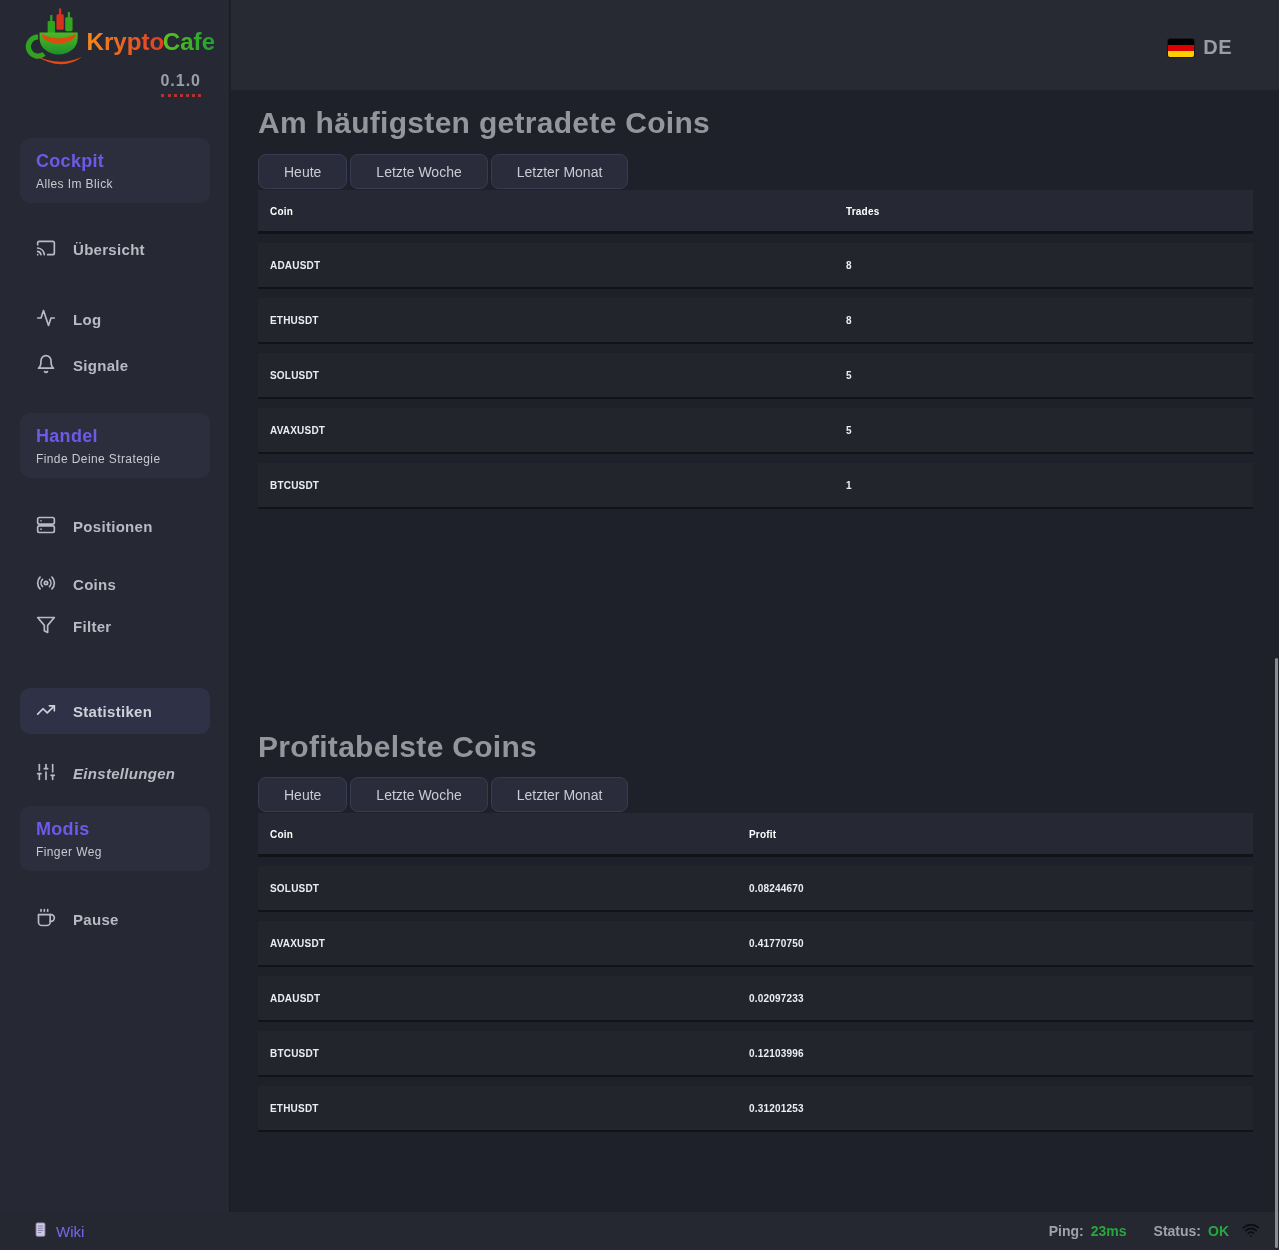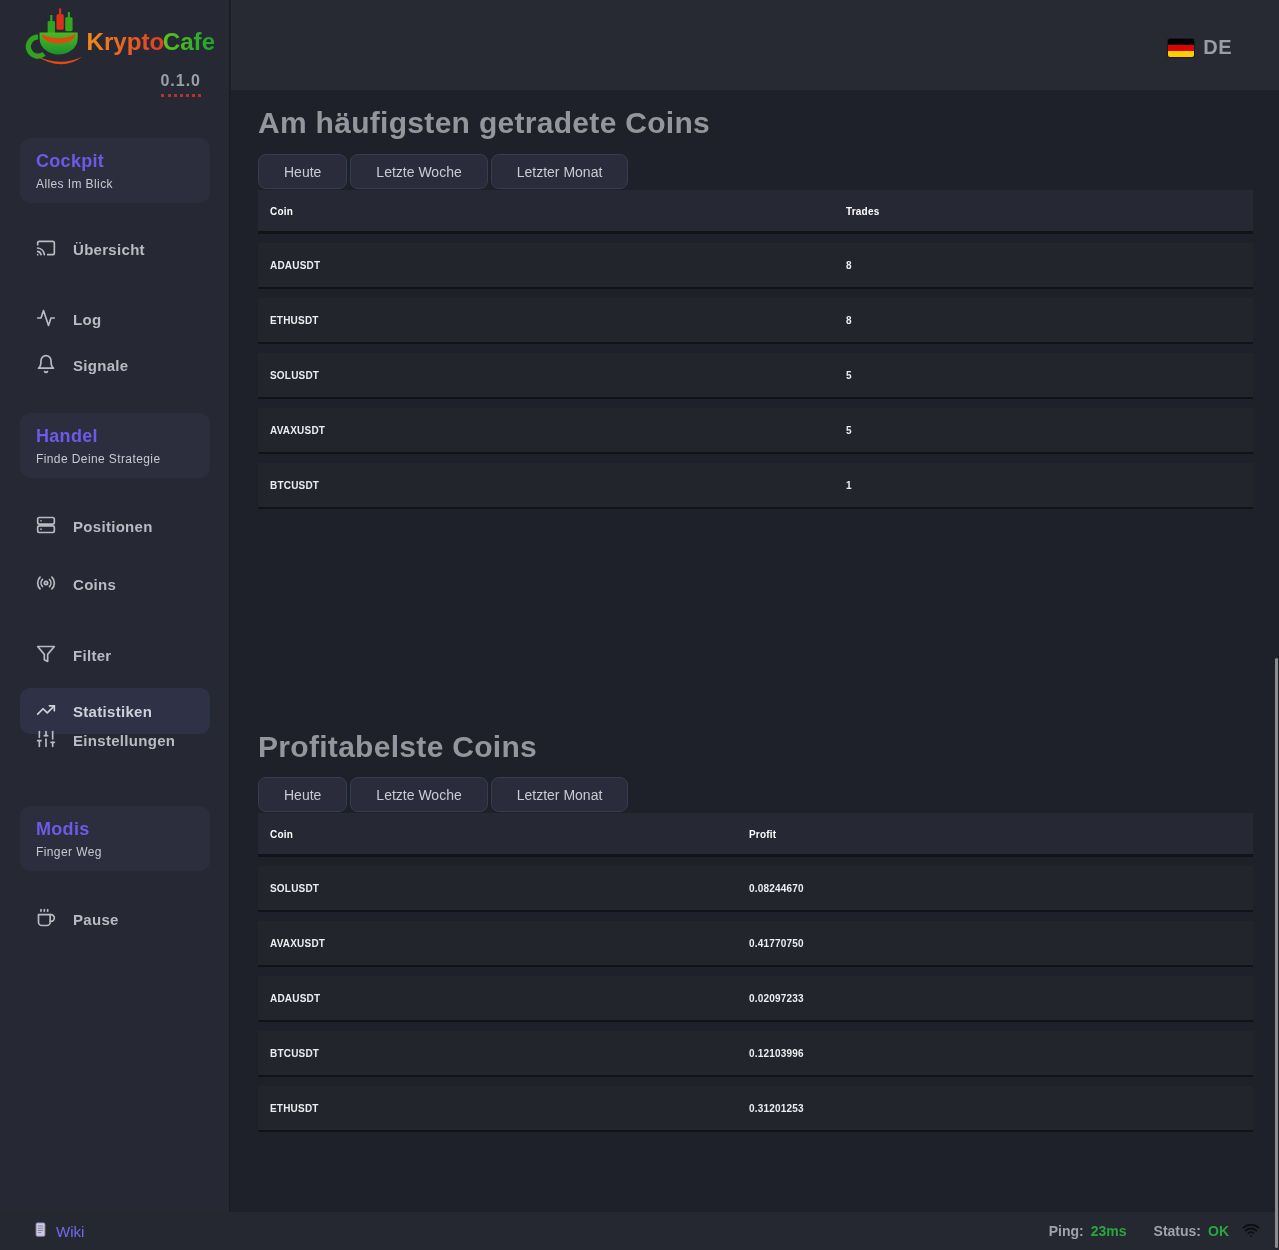--- a/index.html
+++ b/index.html
@@ -155,40 +155,40 @@
             <circle cx="12" cy="12" r="2"></circle>
             <path d="M4.9 19.1C1 15.2 1 8.8 4.9 4.9"></path>
             <path d="M7.8 16.2c-2.3-2.3-2.3-6.1 0-8.5"></path>
             <path d="M16.2 7.8c2.3 2.3 2.3 6.1 0 8.5"></path>
             <path d="M19.1 4.9C23 8.8 23 15.2 19.1 19.1"></path>
           </svg>
       </span>
       <span>Coins</span>
     </div>
 
-    <div class="side-item" style="top:632px;">
+    <div class="side-item" style="top:603px;">
       <span>
         <svg width="20" height="20" viewBox="0 0 24 24" fill="none" stroke="#b9bbc4" stroke-width="2" stroke-linecap="round" stroke-linejoin="round">
             <polygon points="22 3 2 3 10 12.46 10 19 14 21 14 12.46 22 3"></polygon>
           </svg>
       </span>
       <span>Filter</span>
     </div>
 
     <div class="side-item active" style="top:676px;">
       <span>
         <svg width="20" height="20" viewBox="0 0 24 24" fill="none" stroke="#cfd1da" stroke-width="2" stroke-linecap="round" stroke-linejoin="round">
             <polyline points="22 7 13.5 15.5 8.5 10.5 2 17"></polyline>
             <polyline points="16 7 22 7 22 13"></polyline>
           </svg>
       </span>
       <span>Statistiken</span>
     </div>
 
-    <div class="side-item" style="top:717px;">
+    <div class="side-item" style="top:750px;font-style:italic;">
       <span>
         <svg width="20" height="20" viewBox="0 0 24 24" fill="none" stroke="#b9bbc4" stroke-width="2" stroke-linecap="round" stroke-linejoin="round">
             <line x1="4" y1="21" x2="4" y2="14"></line>
             <line x1="4" y1="10" x2="4" y2="3"></line>
             <line x1="12" y1="21" x2="12" y2="12"></line>
             <line x1="12" y1="8" x2="12" y2="3"></line>
             <line x1="20" y1="21" x2="20" y2="16"></line>
             <line x1="20" y1="12" x2="20" y2="3"></line>
             <line x1="2" y1="14" x2="6" y2="14"></line>
             <line x1="10" y1="8" x2="14" y2="8"></line>

